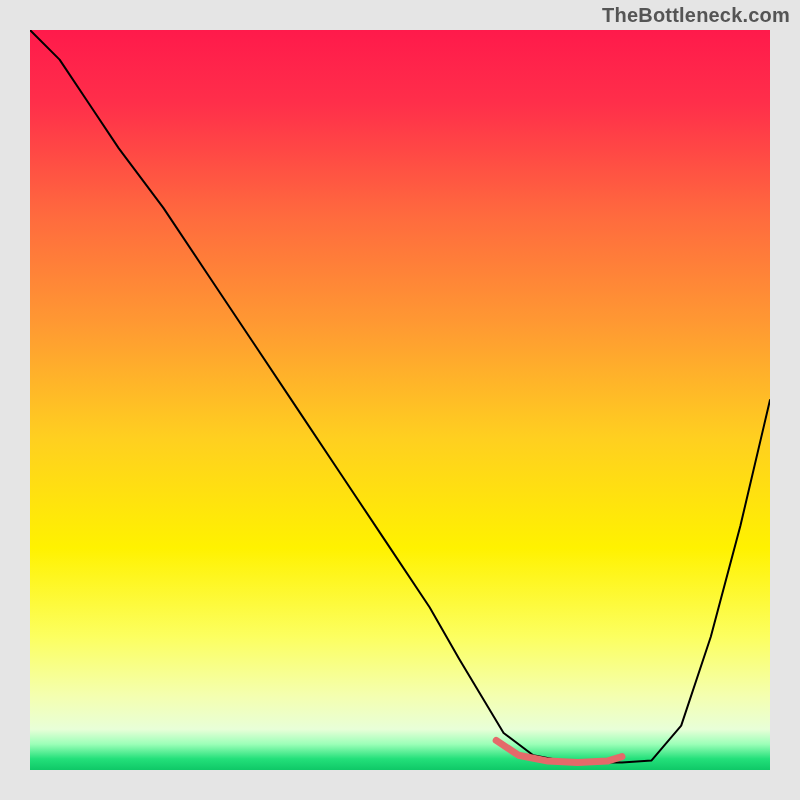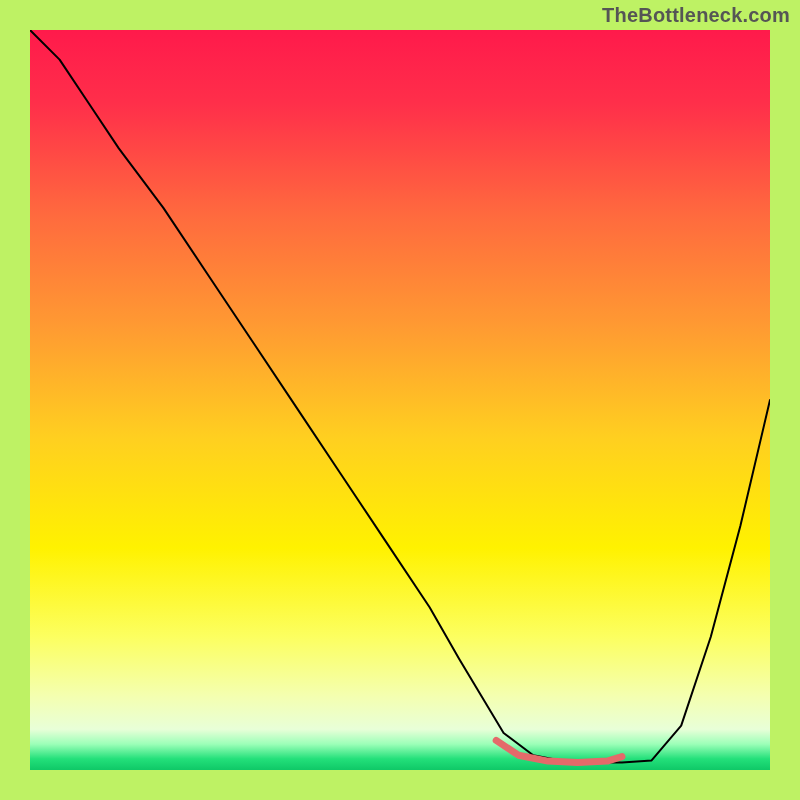--- a/index.html
+++ b/index.html
@@ -8,21 +8,21 @@
     width: 800px;
     height: 800px;
     background: #000;
     overflow: hidden;
     font-family: Arial, Helvetica, sans-serif;
   }
   .frame {
     position: relative;
     width: 800px;
     height: 800px;
-    background: #bef264;
+    background: #e5e5e5;
   }
   .watermark {
     position: absolute;
     top: 4px;
     right: 10px;
     color: #555;
     font-size: 20px;
     font-weight: 600;
     letter-spacing: 0.2px;
     z-index: 10;

